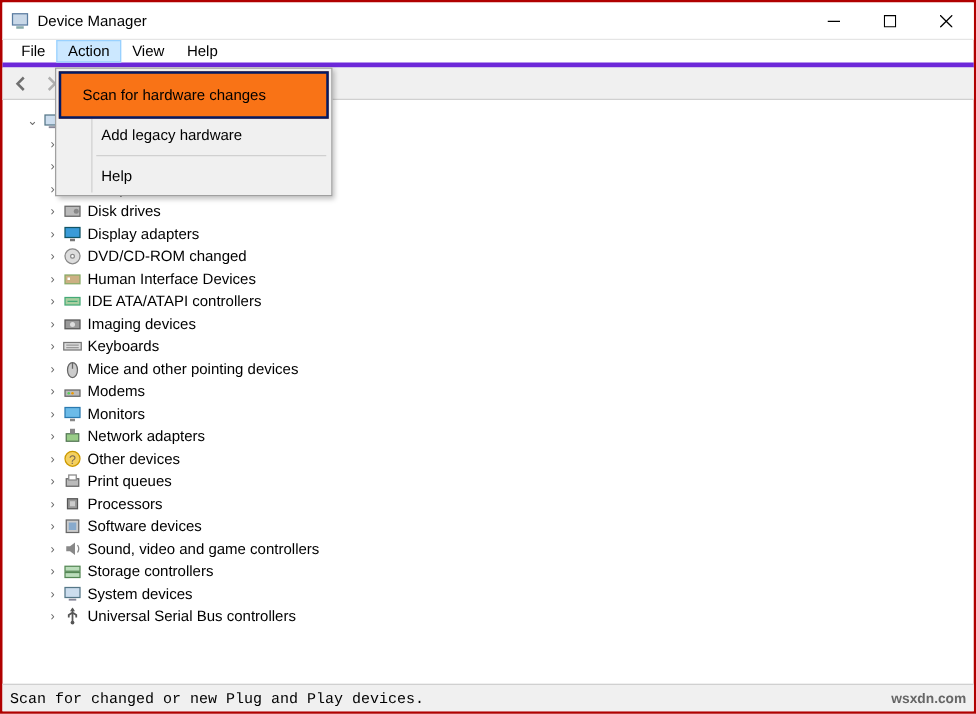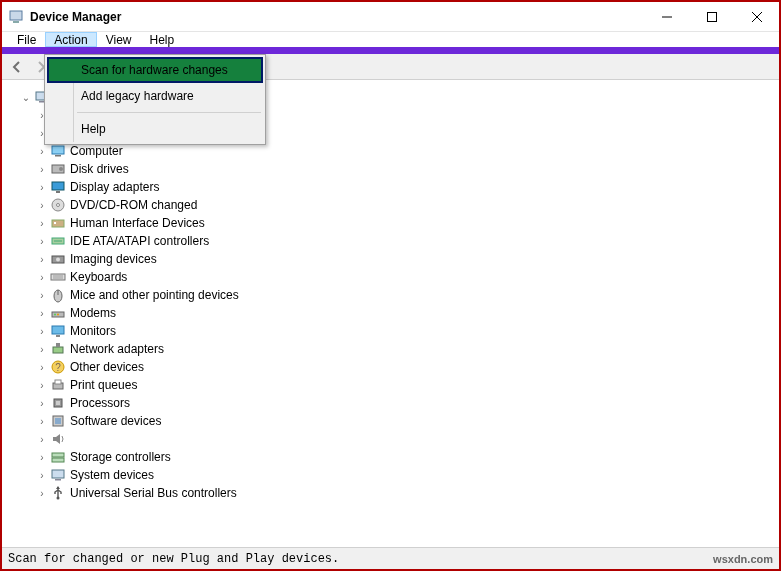--- a/index.html
+++ b/index.html
@@ -22,42 +22,41 @@
     background: #fff;
   }
   
   .titlebar {
     height: 30px;
     display: flex;
     align-items: center;
     padding-left: 6px;
     background: #fff;
     border-bottom: 1px solid #e5e5e5;
-    font-weight: bold;
   }
   .titlebar .app-icon {
     width: 16px; height: 16px;
     margin-right: 6px;
     display: inline-block;
   }
   .titlebar .title-text { flex: 0 0 auto; }
   .titlebar .spacer { flex: 1 1 auto; }
   .win-controls { display: flex; }
   .win-btn {
     width: 45px; height: 28px;
     display: flex; align-items: center; justify-content: center;
     font-size: 14px;
   }
   
   .menubar {
     height: 22px;
     display: flex;
     align-items: stretch;
     padding-left: 6px;
-    border-bottom: 7px solid #6d28d9;
+    border-bottom: 4px solid #6d28d9;
   }
   .menu-item {
     padding: 3px 9px;
     display: flex;
     align-items: center;
     position: relative;
   }
   .menu-item.open {
     background: #cce8ff;
     border: 1px solid #99d1ff;
@@ -132,23 +131,23 @@
     background: #d0d0d0;
   }
   .dd-item {
     height: 26px;
     display: flex; align-items: center;
     padding-left: 34px;
     position: relative;
   }
   .dd-item.highlight {
     border: 2px solid #001a66;
-    background: #15803d;
-    padding-left: 32px;
-    height: 26px;
+    background: #f97316;
+    padding-left: 17px;
+    height: 38px;
   }
   .dd-sep {
     height: 1px;
     background: #d0d0d0;
     margin: 3px 2px 3px 30px;
   }
   
   .statusbar {
     position: absolute;
     left: 0; right: 0; bottom: 0;
@@ -421,20 +420,21 @@
           <span class="node-label">Software devices</span>
         </div>
         <div class="tree-node">
           <span class="expander">›</span>
           <span class="node-icon">
             <svg width="16" height="16" viewBox="0 0 16 16">
               <path d="M3 6 L6 6 L10 3 L10 13 L6 10 L3 10 Z" fill="#888"></path>
               <path d="M12 5 Q14 8 12 11" fill="none" stroke="#888"></path>
             </svg>
           </span>
+          <span class="node-label">Sound, video and game controllers</span>
         </div>
         <div class="tree-node">
           <span class="expander">›</span>
           <span class="node-icon">
             <svg width="16" height="16" viewBox="0 0 16 16">
               <rect x="2" y="4" width="12" height="4" fill="#bdb" stroke="#585"></rect>
               <rect x="2" y="9" width="12" height="4" fill="#bdb" stroke="#585"></rect>
             </svg>
           </span>
           <span class="node-label">Storage controllers</span>

